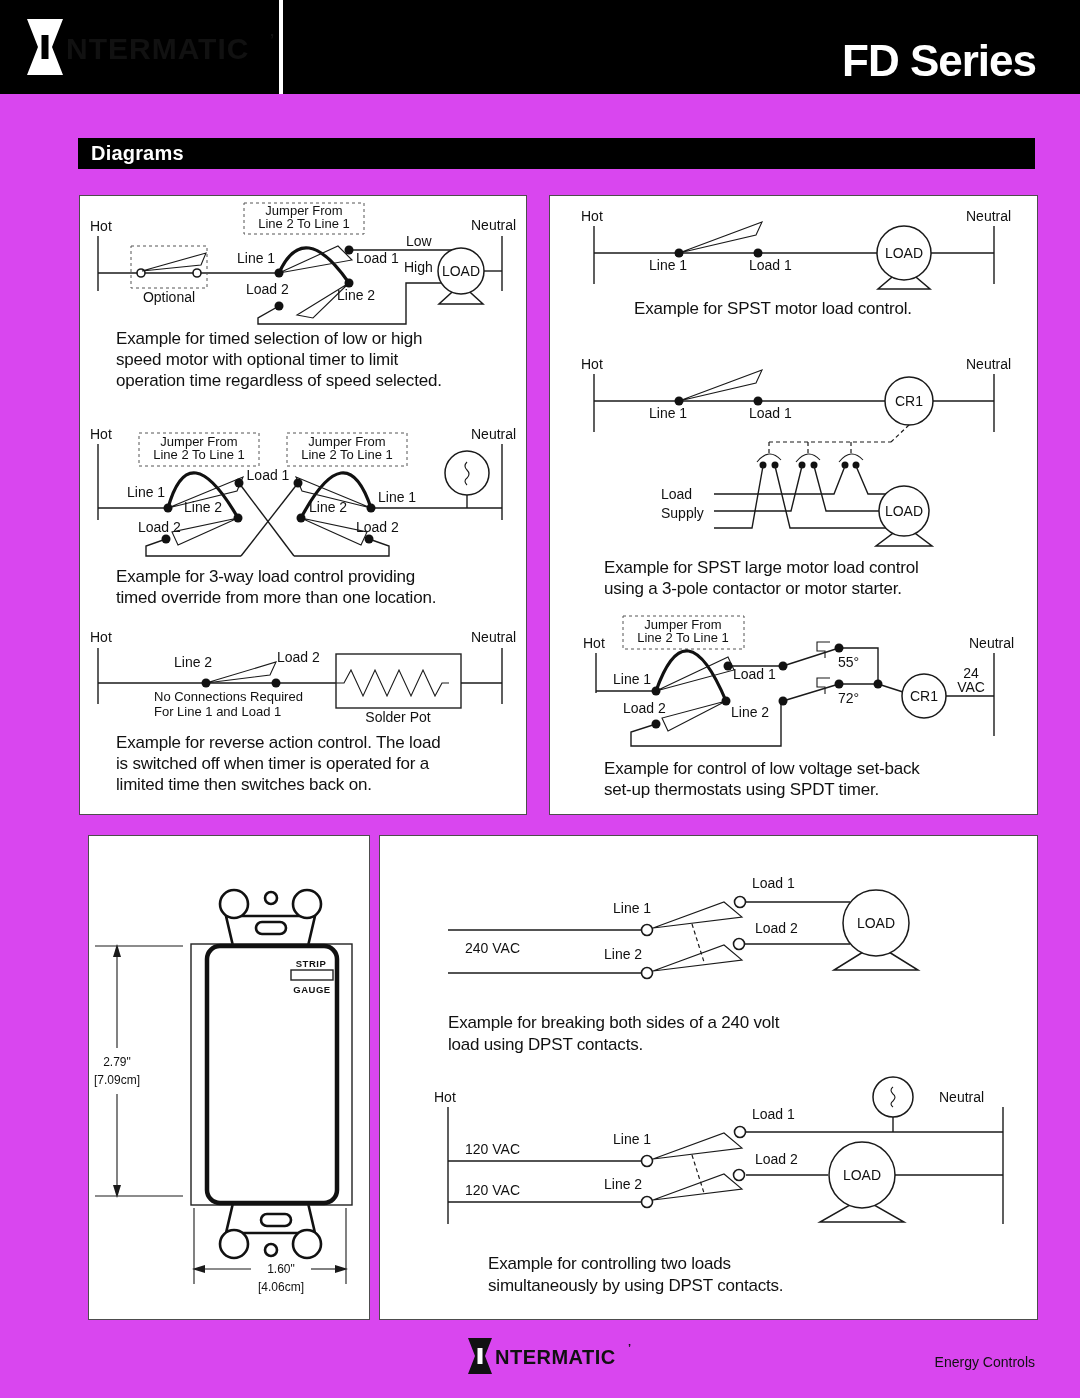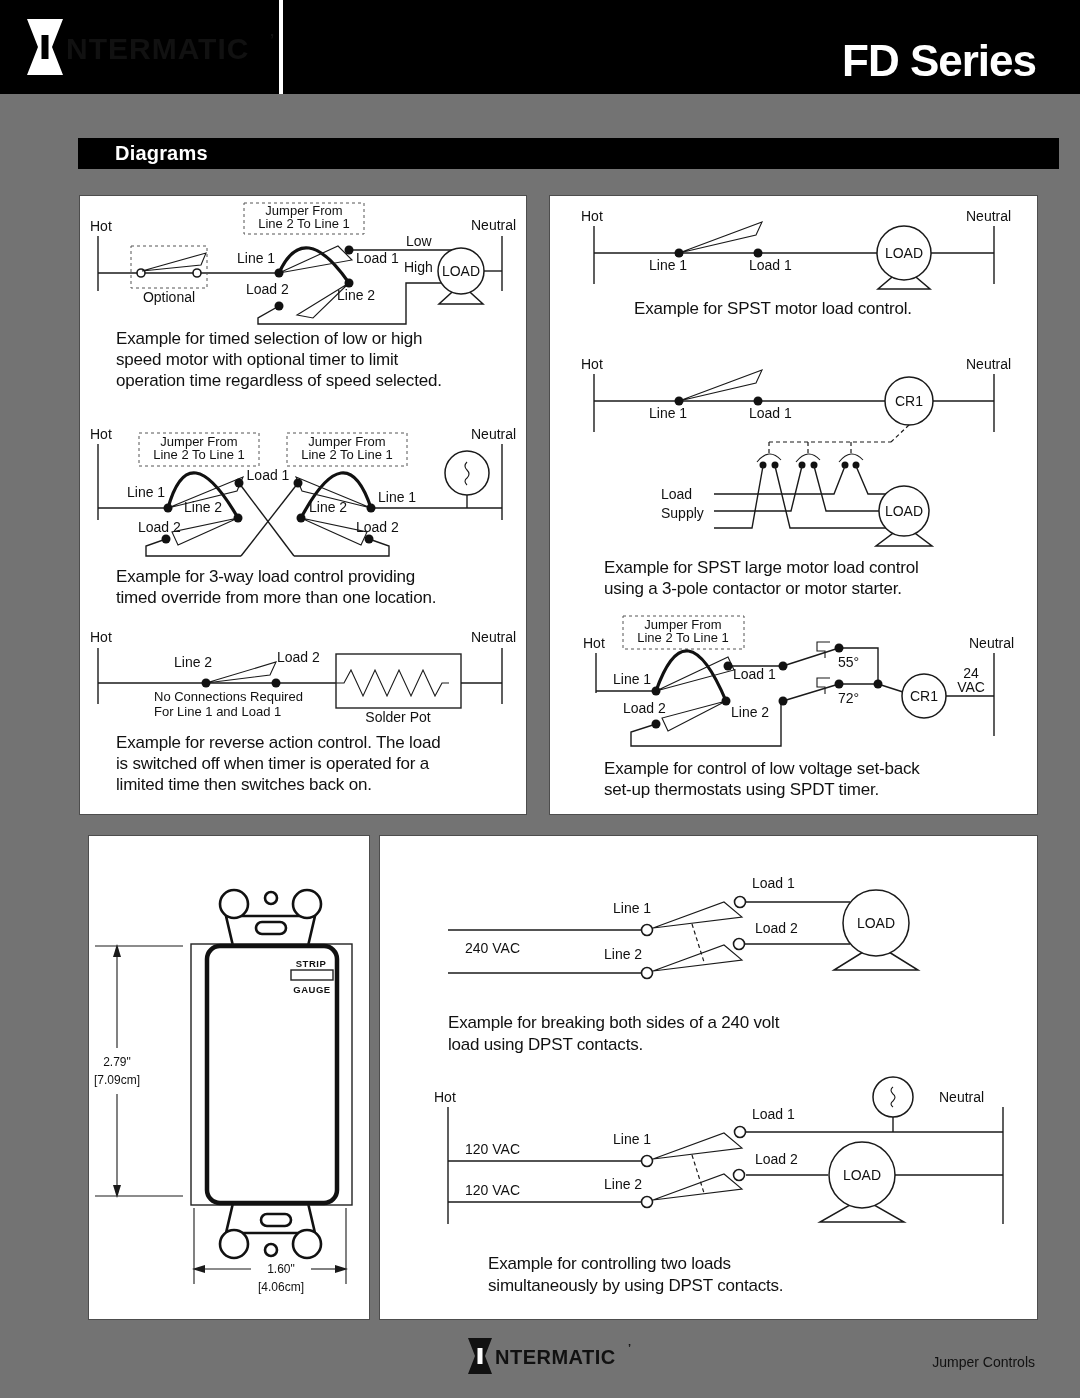--- a/index.html
+++ b/index.html
@@ -1,20 +1,20 @@
 <!DOCTYPE html>
 <html><head>
 <meta charset="utf-8">
 <style>
   html,body{margin:0;padding:0;background:#e8e8e8;}
-  #page{position:relative;width:1080px;height:1398px;background:#737373;font-family:"Liberation Sans",sans-serif;overflow:hidden;}
+  #page{position:relative;width:1080px;height:1398px;background:#d946ef;font-family:"Liberation Sans",sans-serif;overflow:hidden;}
   .hdr{position:absolute;left:0;top:0;width:1080px;height:94px;background:#000;}
   .hdr-divider{position:absolute;left:279px;top:0;width:4px;height:94px;background:#fff;}
   .hdr-title{position:absolute;right:44px;top:36px;color:#fff;font-size:44px;font-weight:bold;letter-spacing:-1px;}
-  .banner{position:absolute;left:78px;top:138px;width:957px;height:31px;background:#000;padding-left:24px;}
+  .banner{position:absolute;left:78px;top:138px;width:957px;height:31px;background:#000;}
   .banner span{display:block;color:#fff;font-size:20px;font-weight:bold;line-height:31px;padding-left:13px;letter-spacing:0.2px;}
   .box{position:absolute;border:1.5px solid #4d4d4d;background:#fff;}
   .box svg{display:block;}
   #box1{left:79px;top:195px;width:446px;height:618px;}
   #box2{left:549px;top:195px;width:487px;height:618px;}
   #box3{left:88px;top:835px;width:280px;height:483px;}
   #box4{left:379px;top:835px;width:657px;height:483px;}
   .ftr-right{position:absolute;right:45px;top:1354px;font-size:14px;color:#111;}
   .ftr-logo{position:absolute;left:468px;top:1337px;}
   .hdr-logo{position:absolute;left:27px;top:18px;}
@@ -388,15 +388,15 @@
       </g>
     </svg>
   </div>
 
   <svg class="ftr-logo" width="180" height="40" viewBox="0 0 180 40">
     <polygon points="0,1 24,1 17,19 24,37 0,37 7,19" fill="#111"></polygon>
     <rect x="9.5" y="11" width="5" height="16" fill="#fff"></rect>
     <text x="27" y="27" font-size="20" font-weight="bold" fill="#111" letter-spacing="0.5">NTERMATIC</text>
     <text x="160" y="15" font-size="11" font-weight="bold" fill="#111">’</text>
   </svg>
-  <div class="ftr-right">Jumper Controls</div>
+  <div class="ftr-right">Energy Controls</div>
 
 </div>
 
 </body></html>

